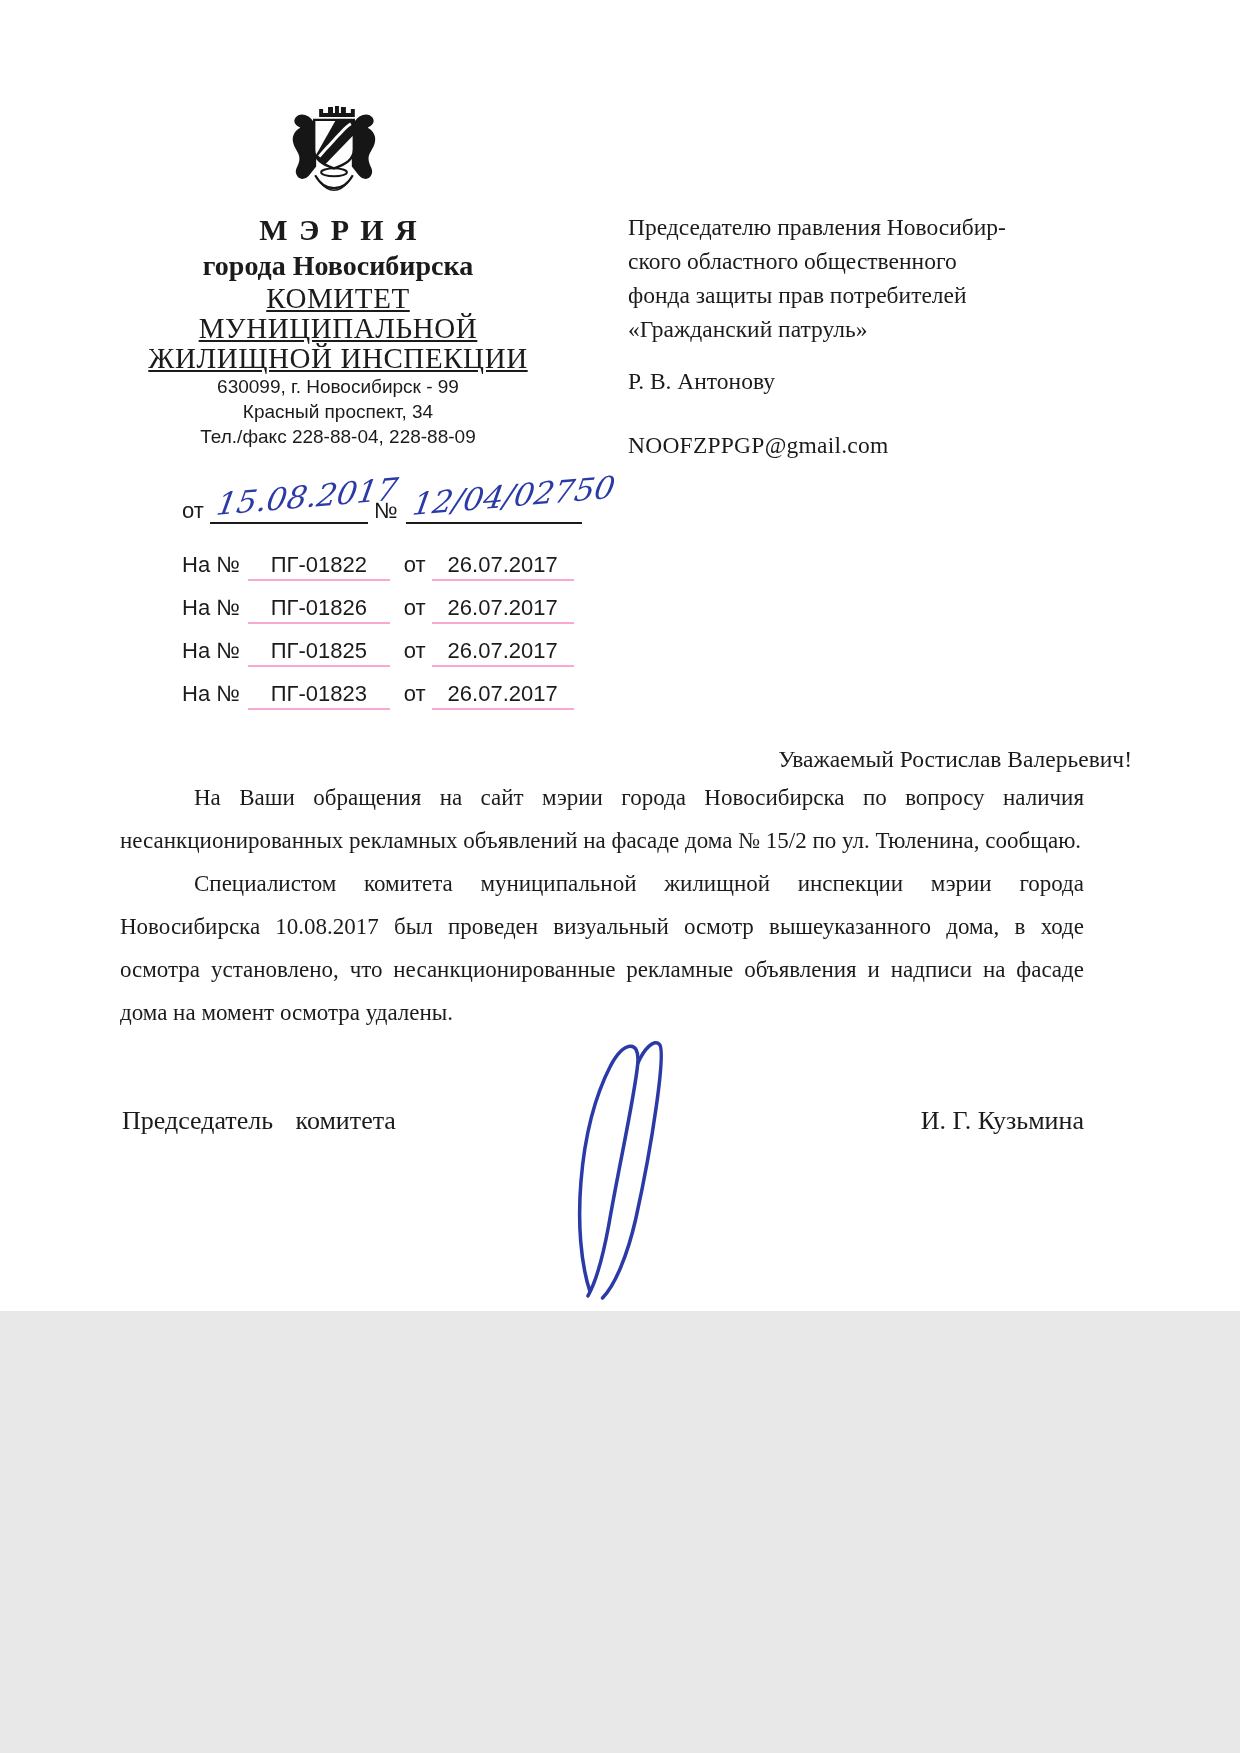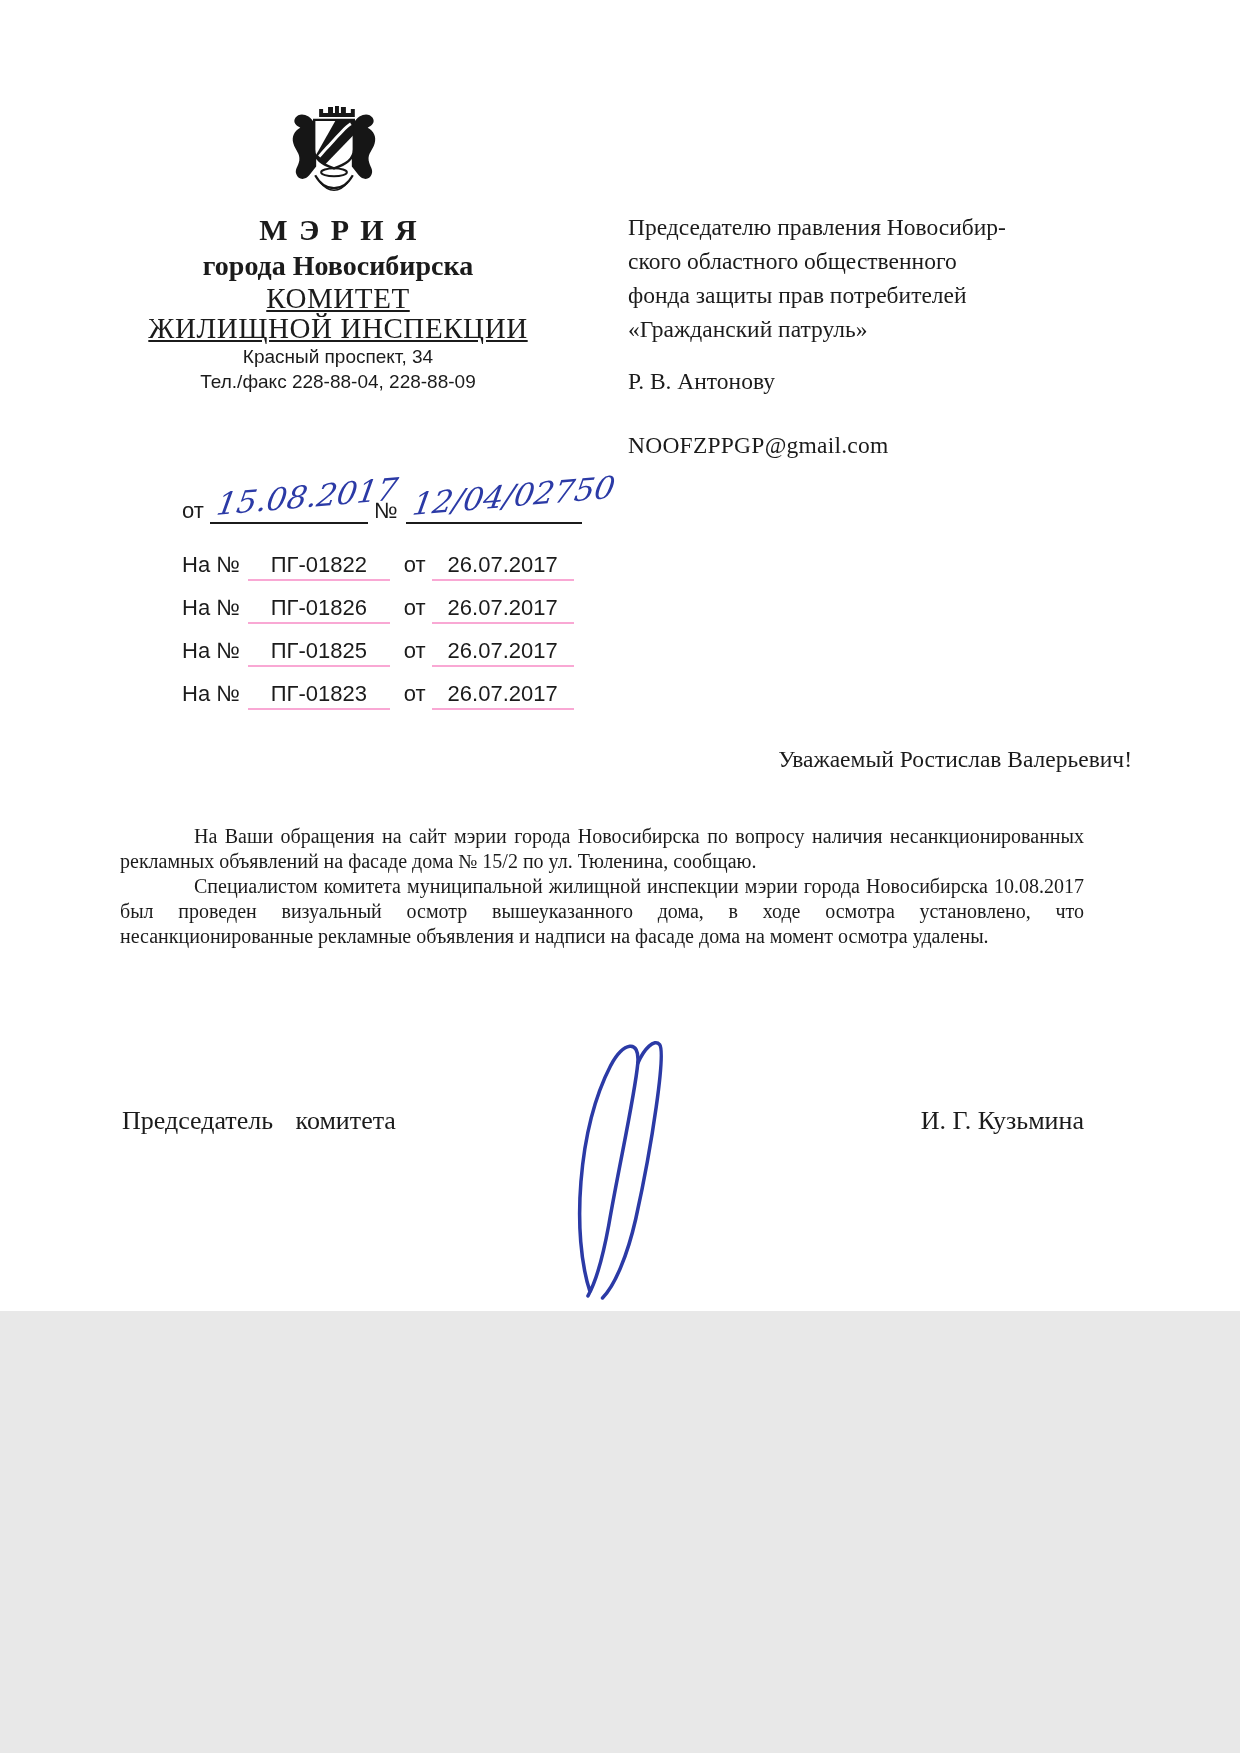--- a/index.html
+++ b/index.html
@@ -51,22 +51,22 @@
   
   .addressee{position:absolute;left:628px;top:210px;width:460px;font-size:23.5px;line-height:34px;}
   .addressee .name{margin-top:18px;}
   .addressee .email{margin-top:30px;letter-spacing:.01em;}
   
   .salutation{
     position:absolute;left:170px;top:746px;width:962px;
     text-align:right;font-size:23.5px;
   }
   .letter-body{
-    position:absolute;left:120px;top:824px;width:964px;
-    font-size:20px;line-height:25px;text-align:justify;
+    position:absolute;left:120px;top:776px;width:964px;
+    font-size:23px;line-height:43px;text-align:justify;
   }
   .letter-body p{margin:0;text-indent:74px;}
   
   .sign-row{
     position:absolute;left:122px;top:1106px;width:962px;
     display:flex;justify-content:space-between;font-size:26px;
   }
   .sign-pos{word-spacing:16px;}
   .signature-svg{position:absolute;left:546px;top:1030px;width:140px;height:270px;}
   
@@ -92,21 +92,23 @@
 
     <ellipse cx="50" cy="69" rx="13" ry="4" fill="none" stroke="#161616" stroke-width="2"></ellipse>
     <path d="M31 72 c5 9 12 13 19 13 c7 0 14 -4 19 -13" fill="none" stroke="#161616" stroke-width="2.2"></path>
     <path d="M36 79 c4 5 9 8 14 8 c5 0 10 -3 14 -8" fill="none" stroke="#161616" stroke-width="1.6"></path>
   </svg>
 
   <div class="org-block">
     <div class="org-name1">МЭРИЯ</div>
     <div class="org-name2">города Новосибирска</div>
     <div class="org-sub">КОМИТЕТ</div>
+    <div class="org-sub">МУНИЦИПАЛЬНОЙ</div>
     <div class="org-sub">ЖИЛИЩНОЙ ИНСПЕКЦИИ</div>
+    <div class="addr">630099, г. Новосибирск - 99</div>
     <div class="addr">Красный проспект, 34</div>
     <div class="addr">Тел./факс 228-88-04, 228-88-09</div>
   </div>
 
   <div class="ref-line">
     <span>от</span><span class="u-field u-date"><span class="handwriting">15.08.2017</span></span>
     <span>№</span><span class="u-field u-num"><span class="handwriting">12/04/02750</span></span>
   </div>
 
   <div class="incoming">

